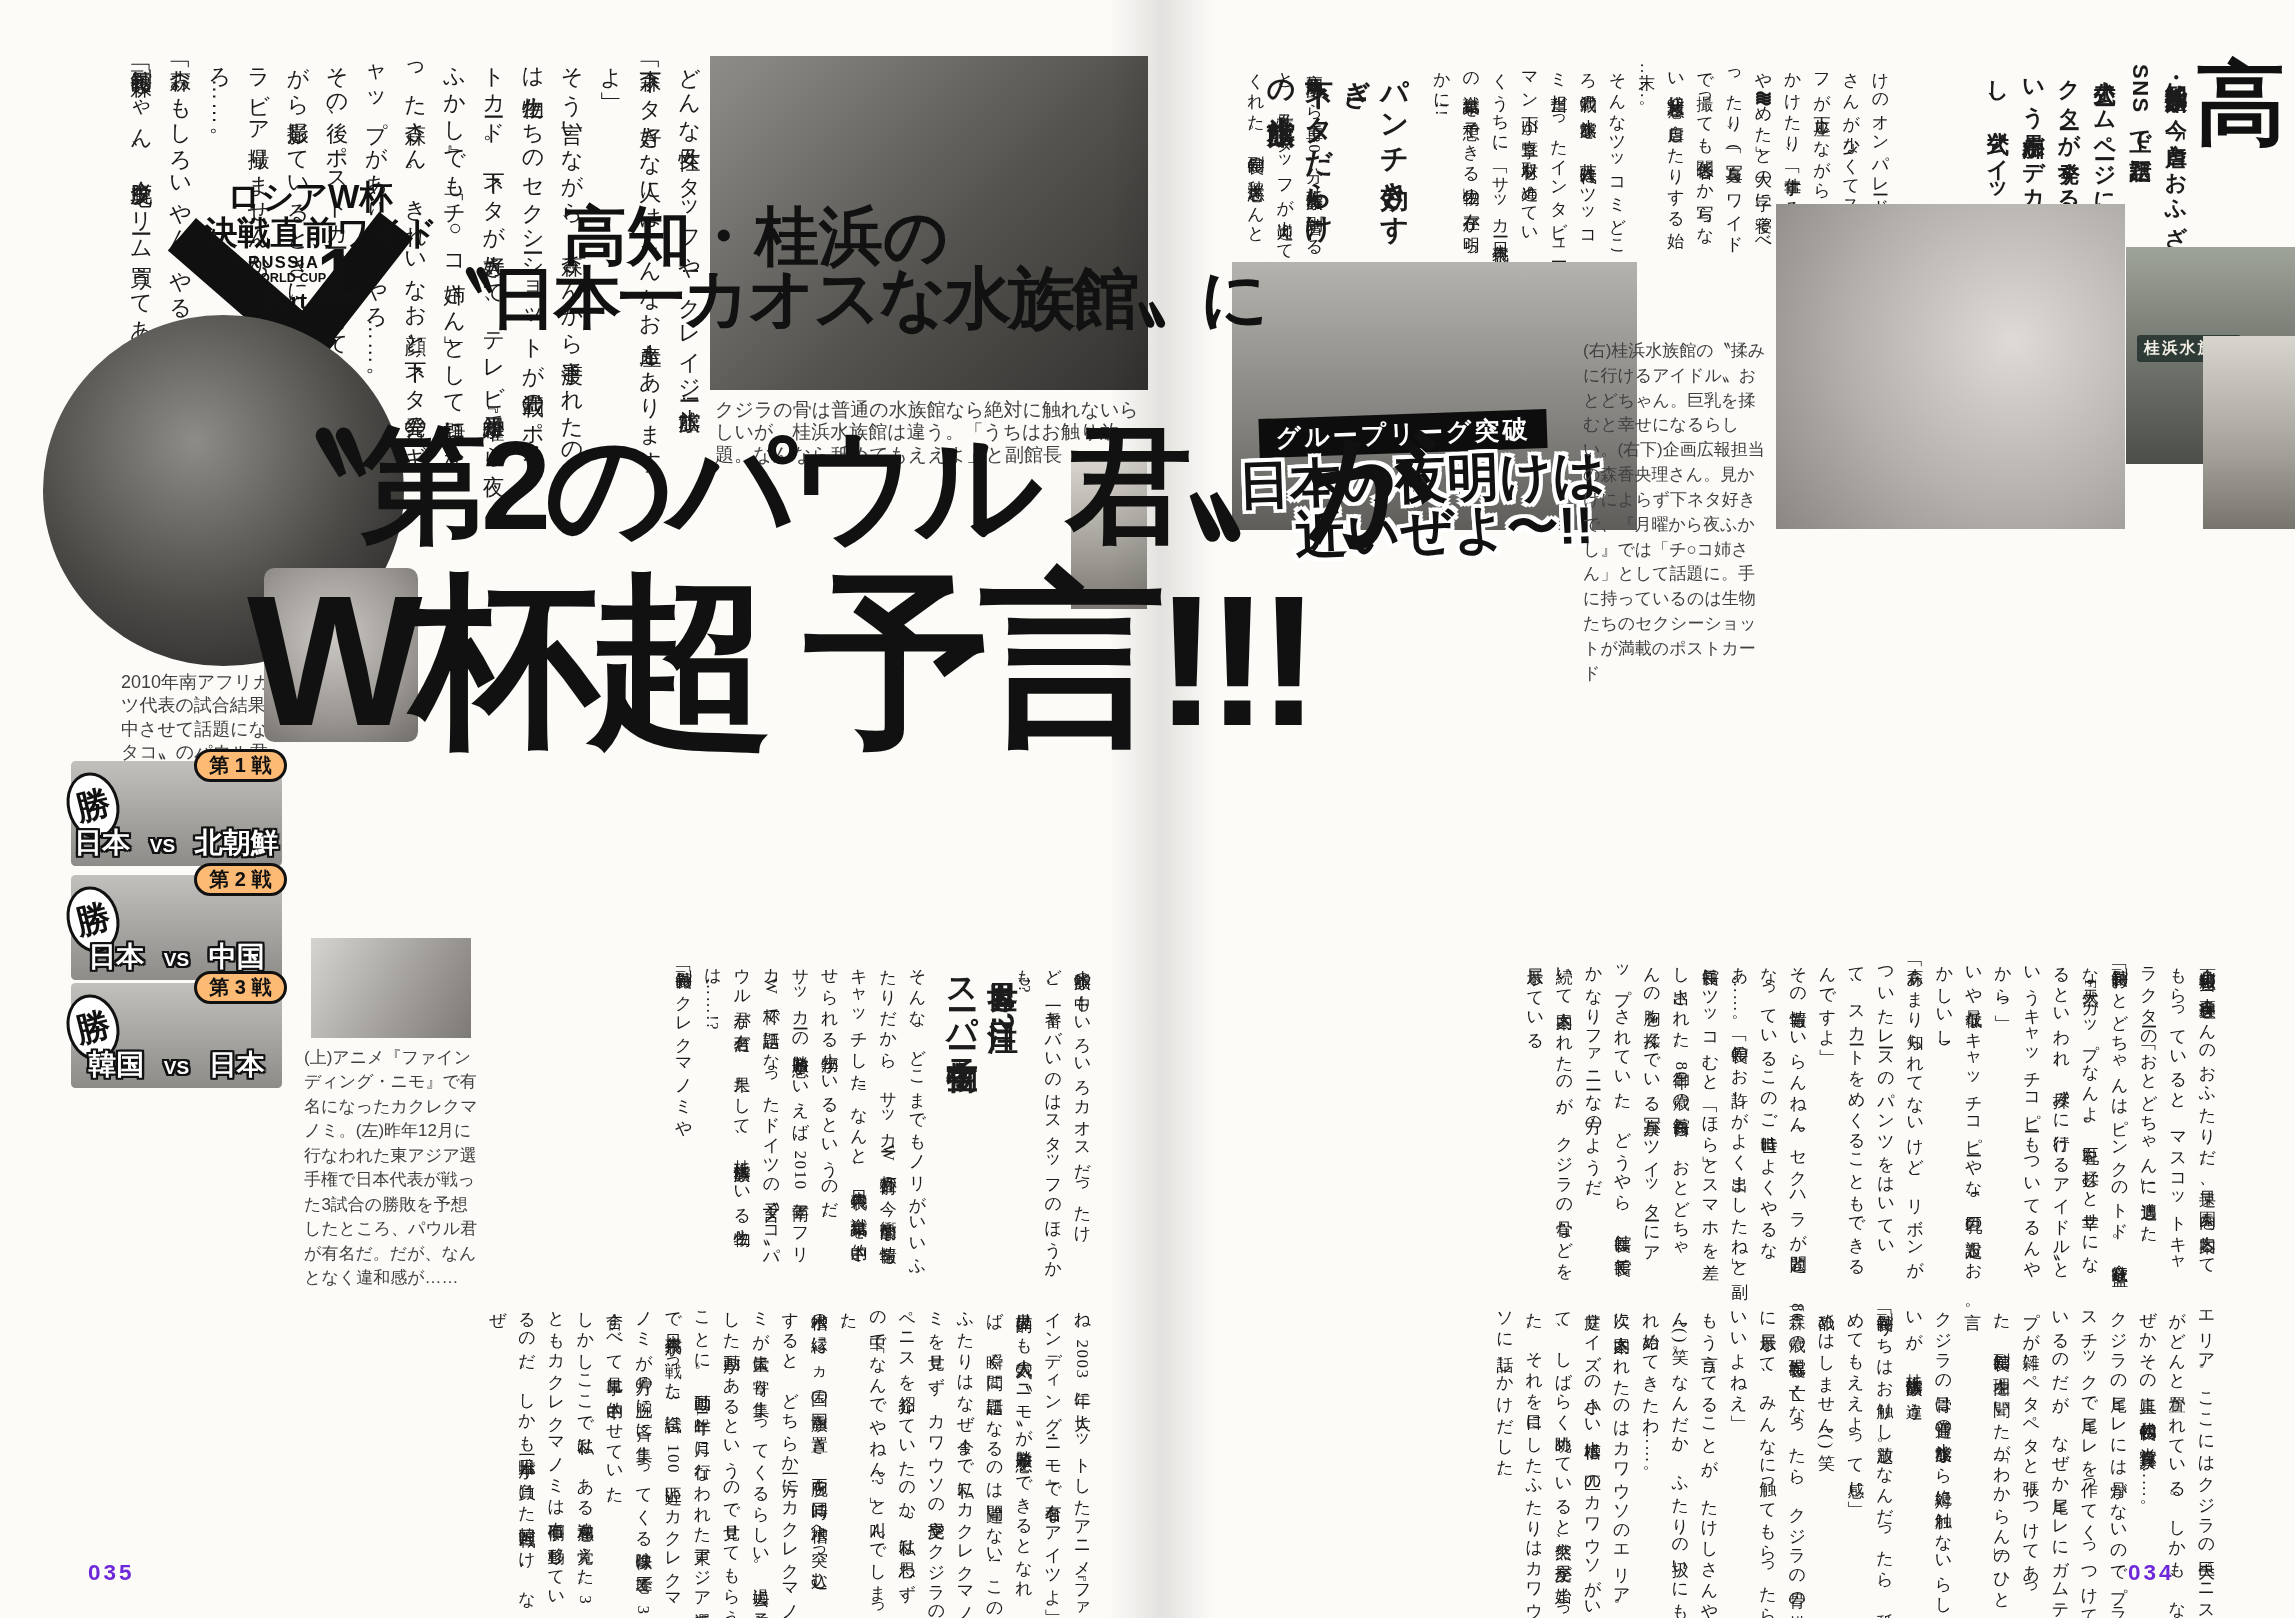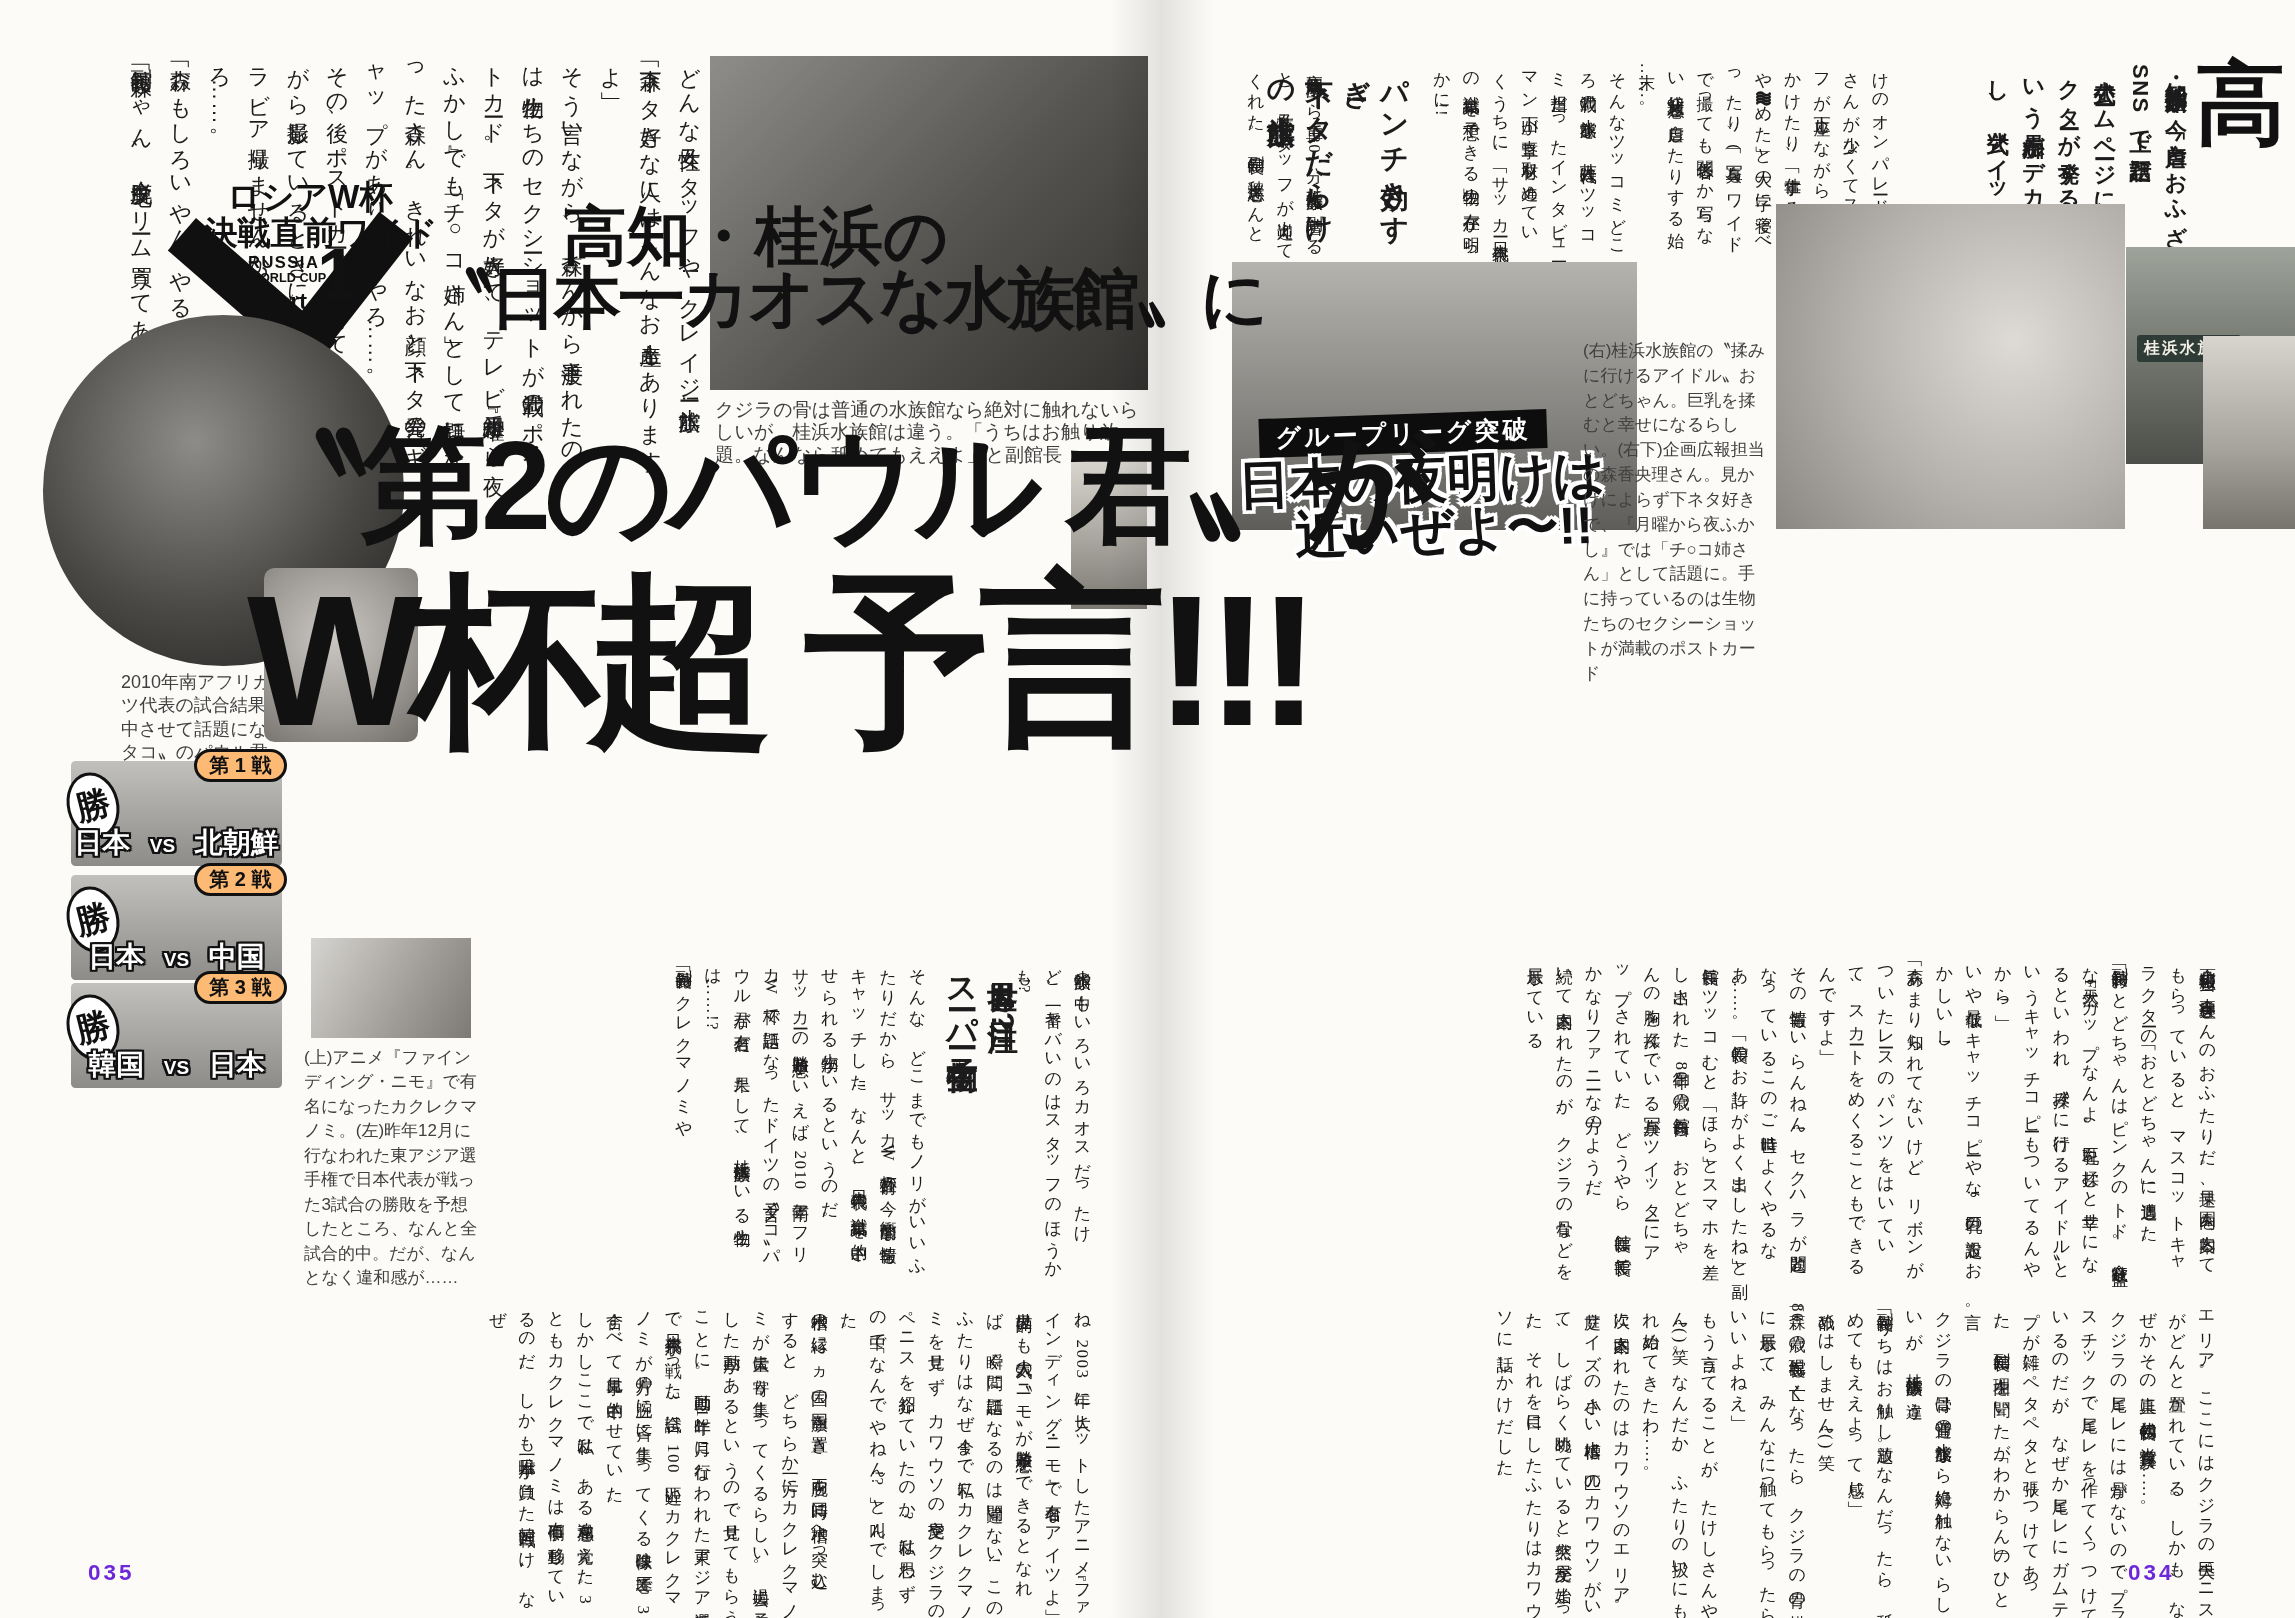--- a/index.html
+++ b/index.html
@@ -155,21 +155,21 @@
       <div class="round-bubble">第 3 戦</div>
       <div class="win-oval">勝</div>
       <div class="vs-row">
         <span class="vs-team outline-b">韓国</span>
         <span class="vs-mid outline-b">VS</span>
         <span class="vs-team outline-b">日本</span>
       </div>
     </div>
 
     <div class="abs photo" style="left:311px;top:938px;width:160px;height:100px;background:linear-gradient(120deg,#d6d4d0 0%,#a09d99 60%,#7d7a76 100%);"></div>
-    <div class="abs cap" style="left:304px;top:1046px;width:174px;font-size:17px;line-height:1.44;">(上)アニメ『ファインディング・ニモ』で有名になったカクレクマノミ。(左)昨年12月に行なわれた東アジア選手権で日本代表が戦った3試合の勝敗を予想したところ、なんと全試合的中。だが、なんとなく違和感が……</div>
+    <div class="abs cap" style="left:304px;top:1046px;width:174px;font-size:17px;line-height:1.44;">(上)アニメ『ファインディング・ニモ』で有名になったカクレクマノミ。(左)昨年12月に行なわれた東アジア選手権で日本代表が戦った3試合の勝敗を予想したところ、パウル君が有名だ。だが、なんとなく違和感が……</div>
 
     <div class="abs photo" style="left:1071px;top:459px;width:76px;height:150px;background:linear-gradient(180deg,#d9d6d0 0%,#a3a09a 60%,#7b7872 100%);"></div>
 
     <div class="abs v body-v" style="left:1028px;top:957px;width:69px;height:315px;">水族館の中もいろいろカオスだったけど、一番ヤバいのはスタッフのほうかも!?</div>
     <div class="abs v sec-head" style="left:938px;top:957px;width:84px;height:315px;font-size:31px;line-height:1.3;">世界も注目!?
 スーパー予言生物</div>
     <div class="abs v body-v" style="left:491px;top:957px;width:441px;height:315px;">そんな、どこまでもノリがいいふたりだから、サッカーW杯直前の今、衝撃的な情報をキャッチした! なんと、日本代表の試合結果を的中させられる生物がいるというのだ。
 サッカーの勝敗予想といえば、2010年南アフリカW杯で話題になったドイツの〝予言タコ〟パウル君が有名だ。果たして、桂浜水族館にいる生物とは……!?
 副館長「カクレクマノミや</div>
 

